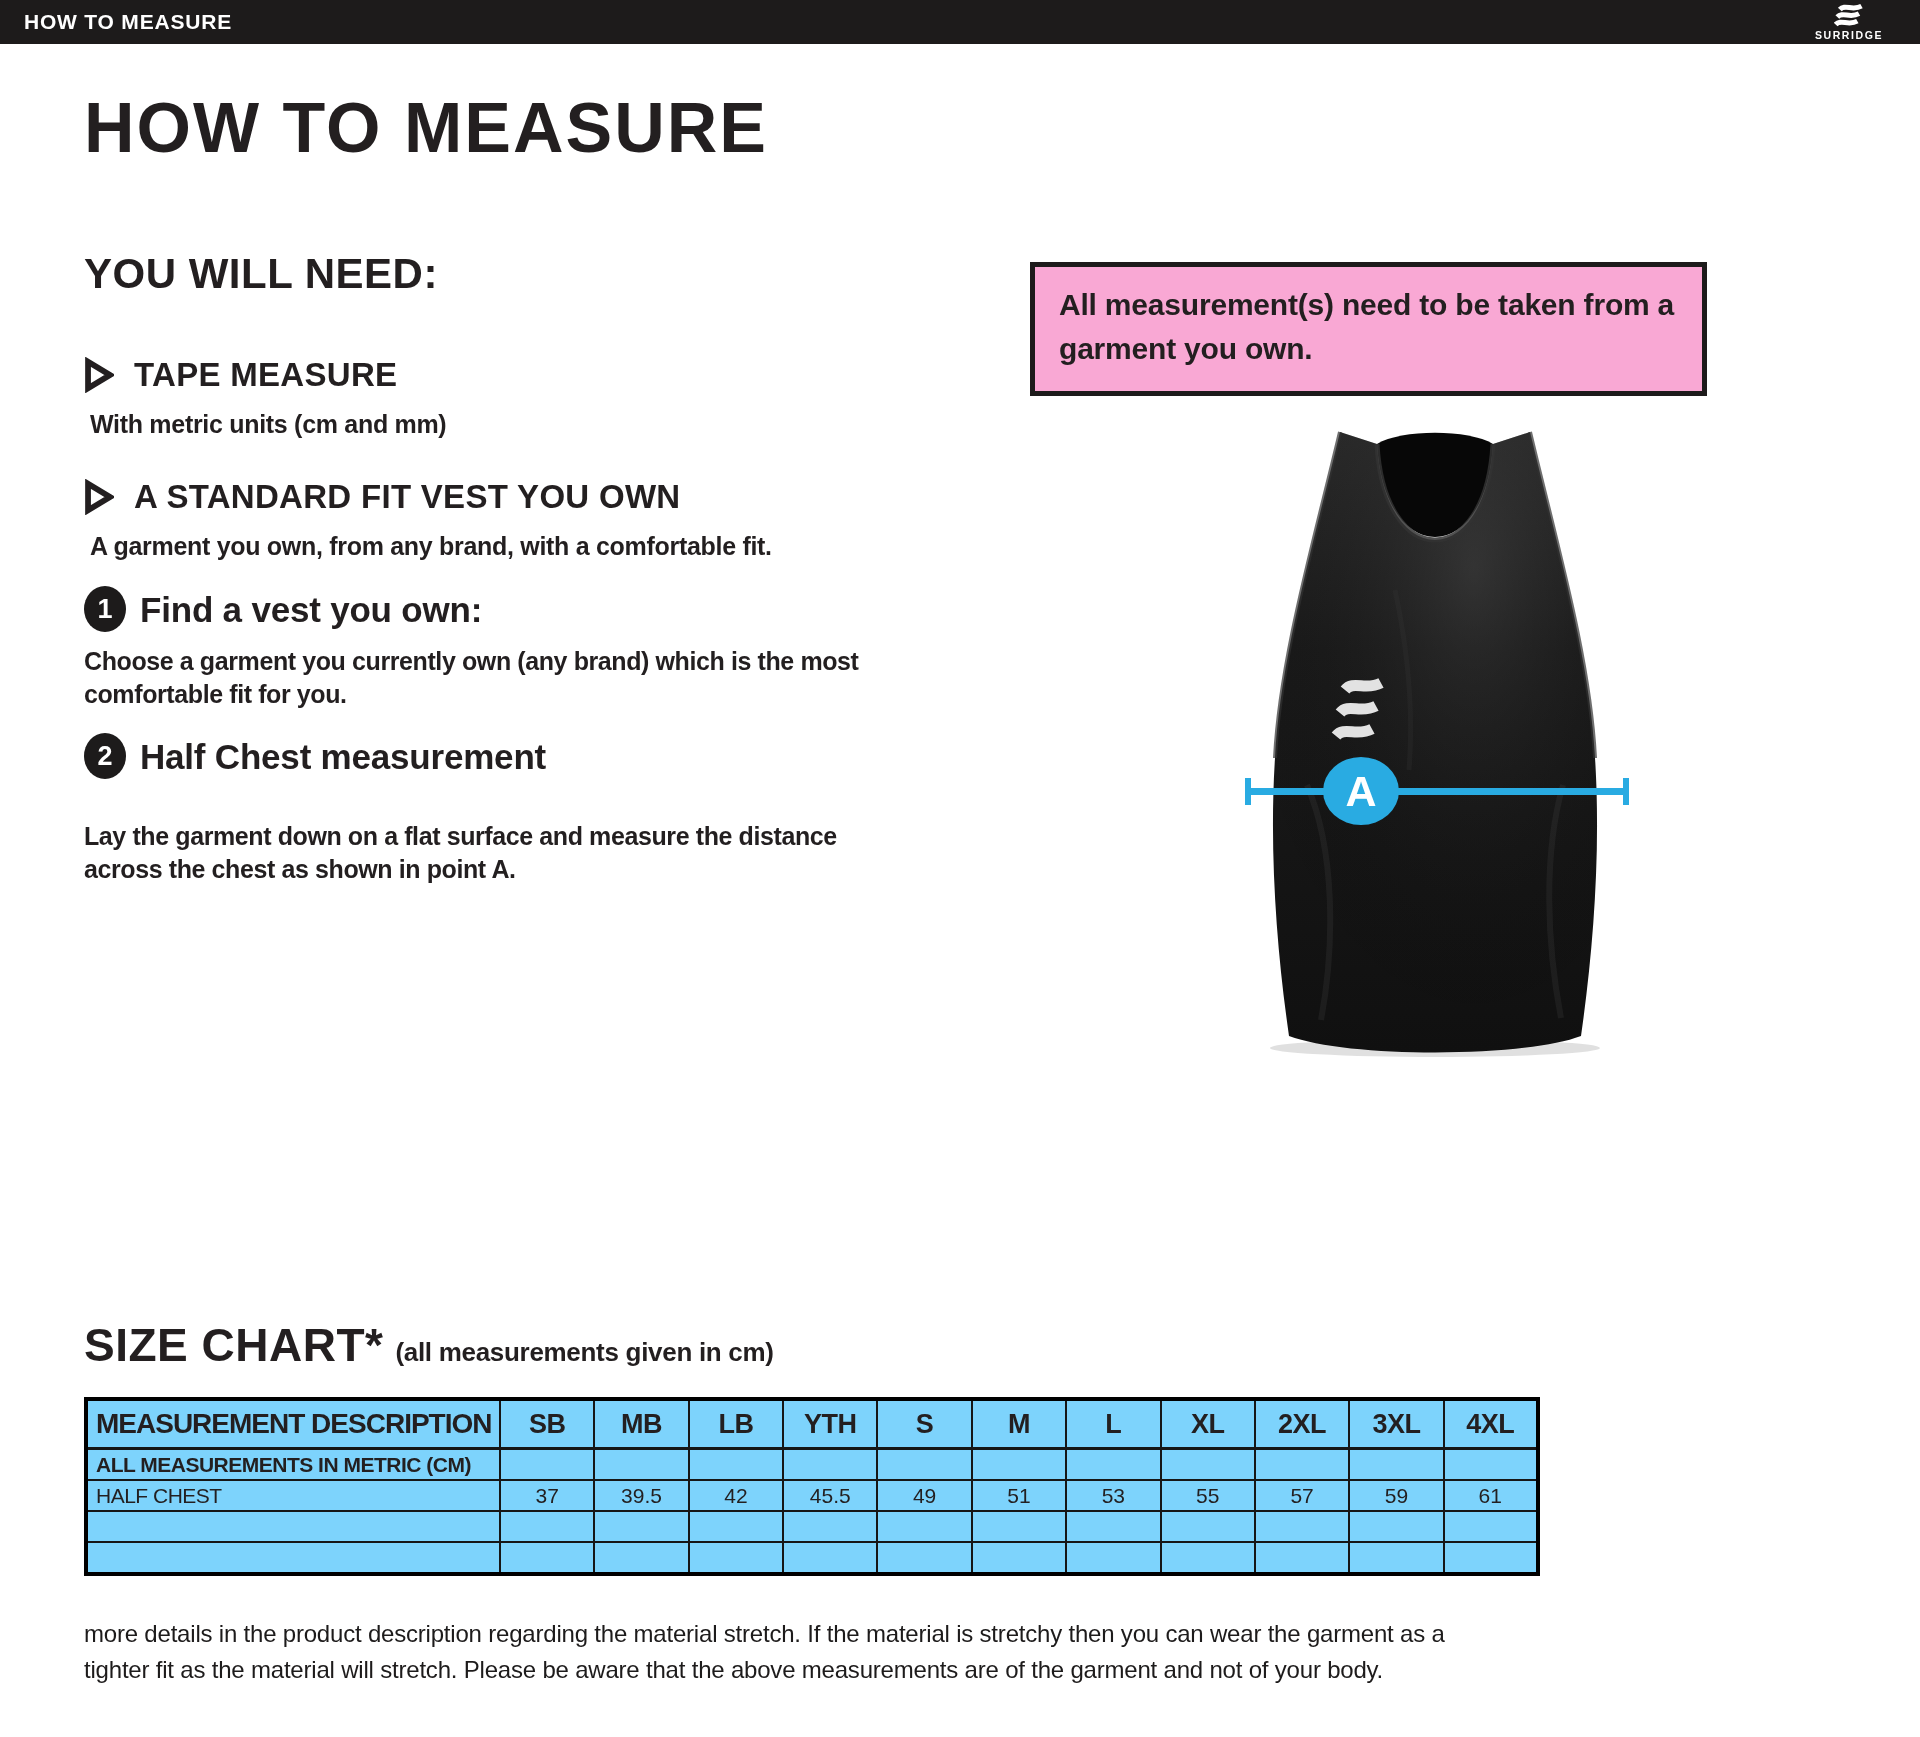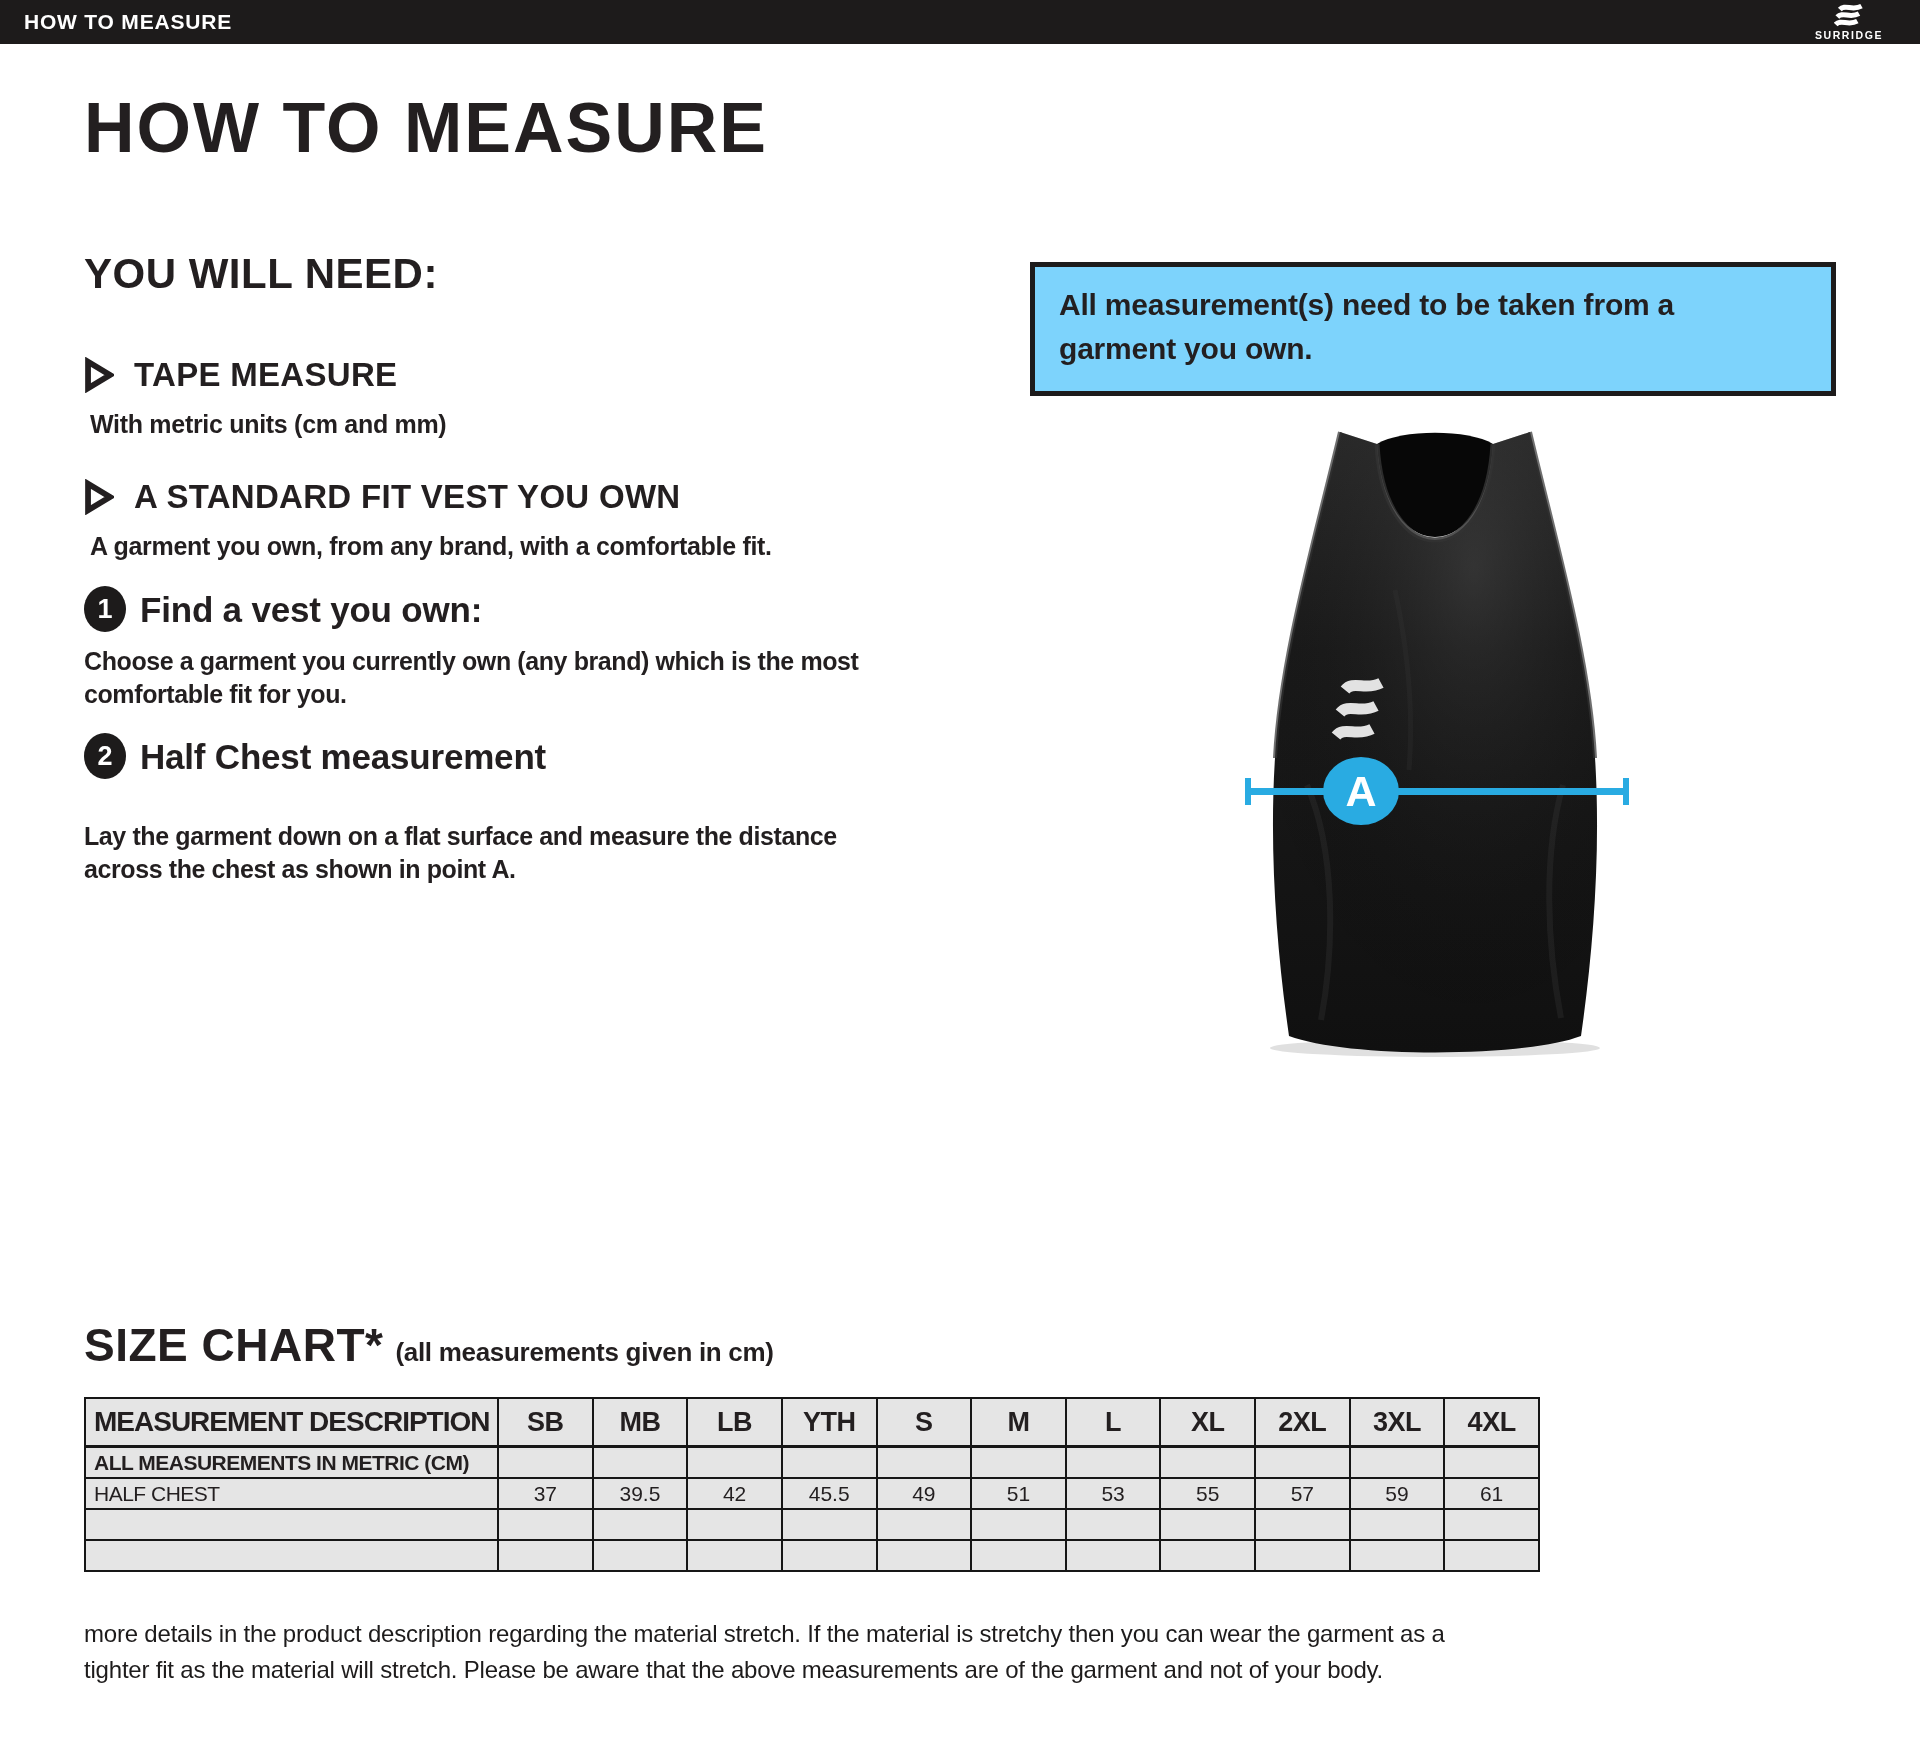--- a/index.html
+++ b/index.html
@@ -24,34 +24,34 @@
   .need-title{font-size:33px;font-weight:700;letter-spacing:.3px;}
   .need-sub{position:absolute;left:90px;font-size:25px;font-weight:700;letter-spacing:-.3px;}
 
   
   .step-badge{position:absolute;left:84px;width:42px;height:46px;background:#1d1b1b;border-radius:50%;
               color:#fff;font-size:27px;font-weight:700;display:flex;align-items:center;justify-content:center;}
   .step-title{position:absolute;left:140px;font-size:35px;font-weight:700;letter-spacing:-.2px;}
   .step-body{position:absolute;left:84px;font-size:25px;font-weight:700;line-height:33px;letter-spacing:-.4px;}
 
   
-  .callout{position:absolute;left:1030px;top:262px;width:806px;box-sizing:border-box;
-           border:5px solid #1d1b1b;padding:16px 24px 20px;background:#7dd3fc;}
+  .callout{position:absolute;left:1030px;top:262px;width:677px;box-sizing:border-box;
+           border:5px solid #1d1b1b;padding:16px 24px 20px;background:#f9a8d4;}
   .callout div{font-size:30px;font-weight:700;line-height:44px;letter-spacing:-.2px;}
 
   
   .vest-wrap{position:absolute;left:1185px;top:420px;width:500px;height:640px;}
 
   
   .sc-head{position:absolute;left:84px;top:1318px;display:flex;align-items:baseline;text-align:center;}
   .sc-title{font-size:46px;font-weight:700;letter-spacing:.5px;}
   .sc-sub{font-size:26px;font-weight:700;margin-left:12px;letter-spacing:-.3px;}
 
   table.size{position:absolute;left:84px;top:1397px;width:1456px;border-collapse:collapse;
-             table-layout:fixed;background:#e5e5e5;border:1px solid #000000;}
+             table-layout:fixed;background:#7dd3fc;border:4px solid #000000;}
   table.size th,table.size td{border:2px solid #161616;overflow:hidden;white-space:nowrap;}
   table.size th{height:44px;font-size:27px;font-weight:700;text-align:center;letter-spacing:-.5px;}
   table.size th.desc{width:402px;text-align:left;padding-left:8px;font-size:28px;letter-spacing:-1px;}
   table.size td{height:27px;font-size:21px;font-weight:400;text-align:center;}
   table.size td.desc{text-align:left;padding-left:8px;letter-spacing:-.5px;}
   table.size td.strong{font-weight:700;font-size:21px;}
   table.size thead th{border-bottom:3px solid #161616;}
 
   
   .footnote{position:absolute;left:84px;top:1616px;width:1790px;}

